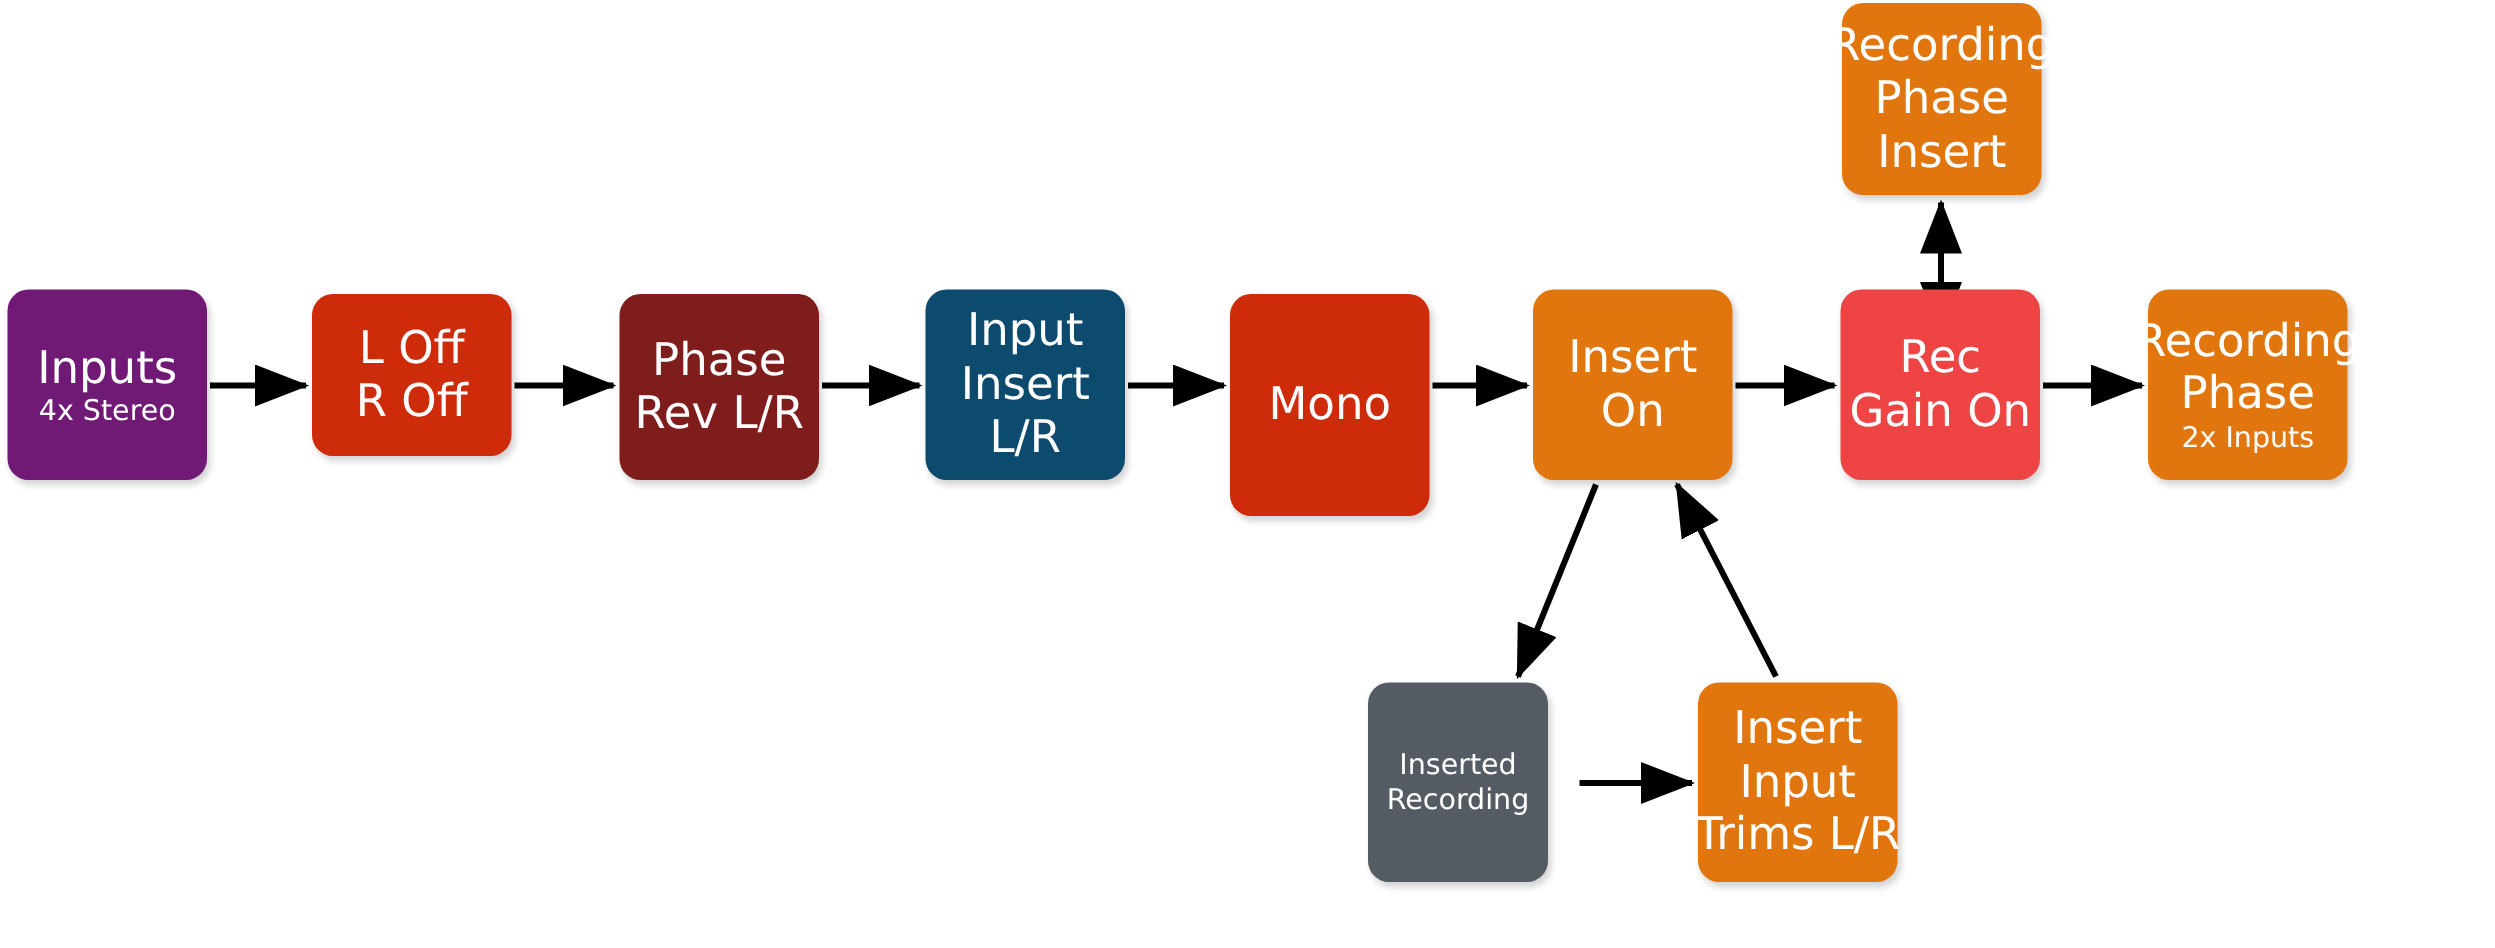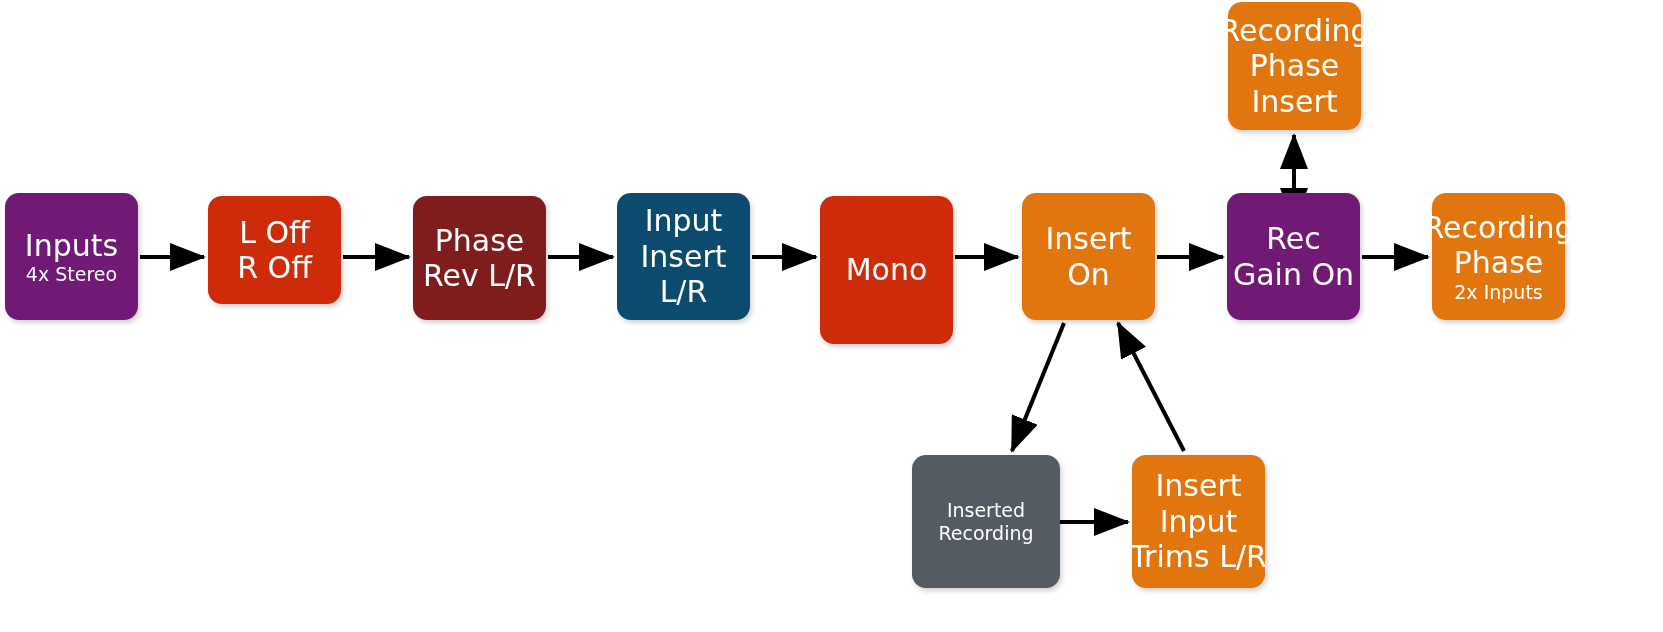--- a/index.html
+++ b/index.html
@@ -96,35 +96,35 @@
         <div class="main-line">Insert</div>
         <div class="main-line">L/R</div>
       </div>
       <div class="node" style="left: 820px; top: 196px; width: 133px; height: 148px; background: rgb(206, 43, 11);">
         <div class="main-line">Mono</div>
       </div>
       <div class="node" style="left: 1022px; top: 193px; width: 133px; height: 127px; background: rgb(225, 118, 15);">
         <div class="main-line">Insert</div>
         <div class="main-line">On</div>
       </div>
-      <div class="node" style="left: 1227px; top: 193px; width: 133px; height: 127px; background: #701a75;">
+      <div class="node" style="left: 1227px; top: 193px; width: 133px; height: 127px; background: #ef4444;">
         <div class="main-line">Rec</div>
         <div class="main-line">Gain On</div>
       </div>
       <div class="node" style="left: 1432px; top: 193px; width: 133px; height: 127px; background: rgb(225, 118, 15);">
         <div class="main-line">Recording</div>
         <div class="main-line">Phase</div>
         <div class="sub-line">2x Inputs</div>
       </div>
       <div class="node" style="left: 1228px; top: 2px; width: 133px; height: 128px; background: rgb(225, 118, 15);">
         <div class="main-line">Recording</div>
         <div class="main-line">Phase</div>
         <div class="main-line">Insert</div>
       </div>
-      <div class="node small" style="left: 912px; top: 455px; width: 148px; height: 133px; background: rgb(84, 91, 99);">
+      <div class="node small" style="left: 912px; top: 455px; width: 120px; height: 133px; background: rgb(84, 91, 99);">
         <div class="main-line">Inserted</div>
         <div class="main-line">Recording</div>
       </div>
       <div class="node" style="left: 1132px; top: 455px; width: 133px; height: 133px; background: rgb(225, 118, 15);">
         <div class="main-line">Insert</div>
         <div class="main-line">Input</div>
         <div class="main-line">Trims L/R</div>
       </div>
     </div>
 

